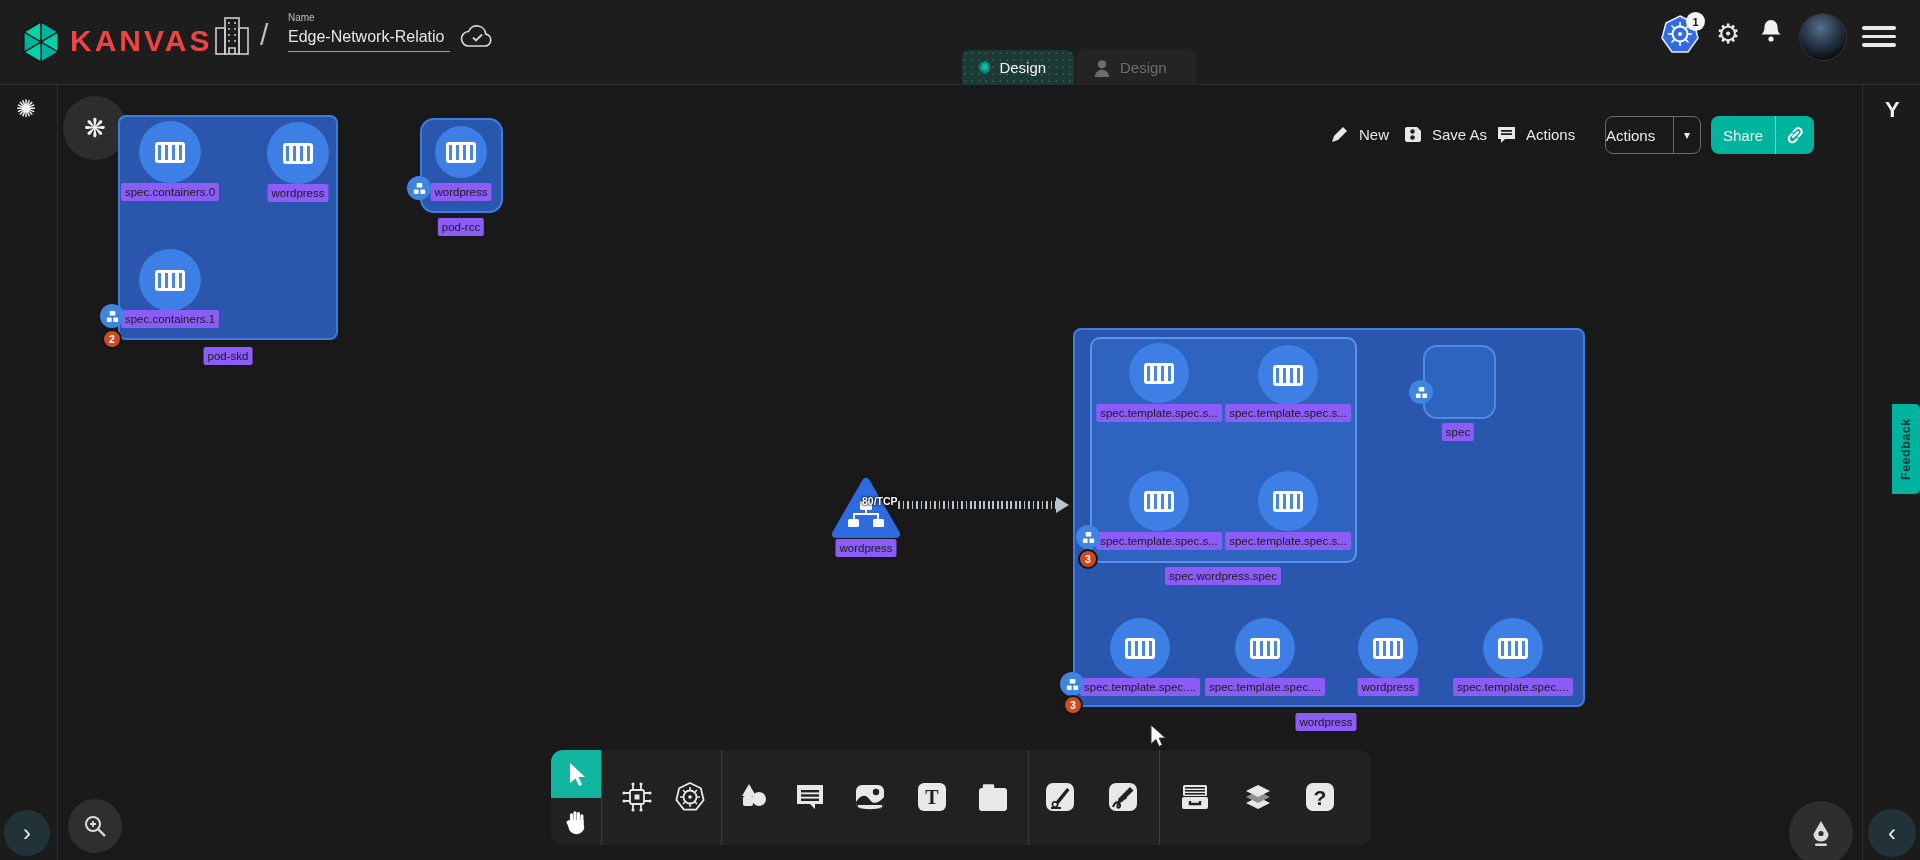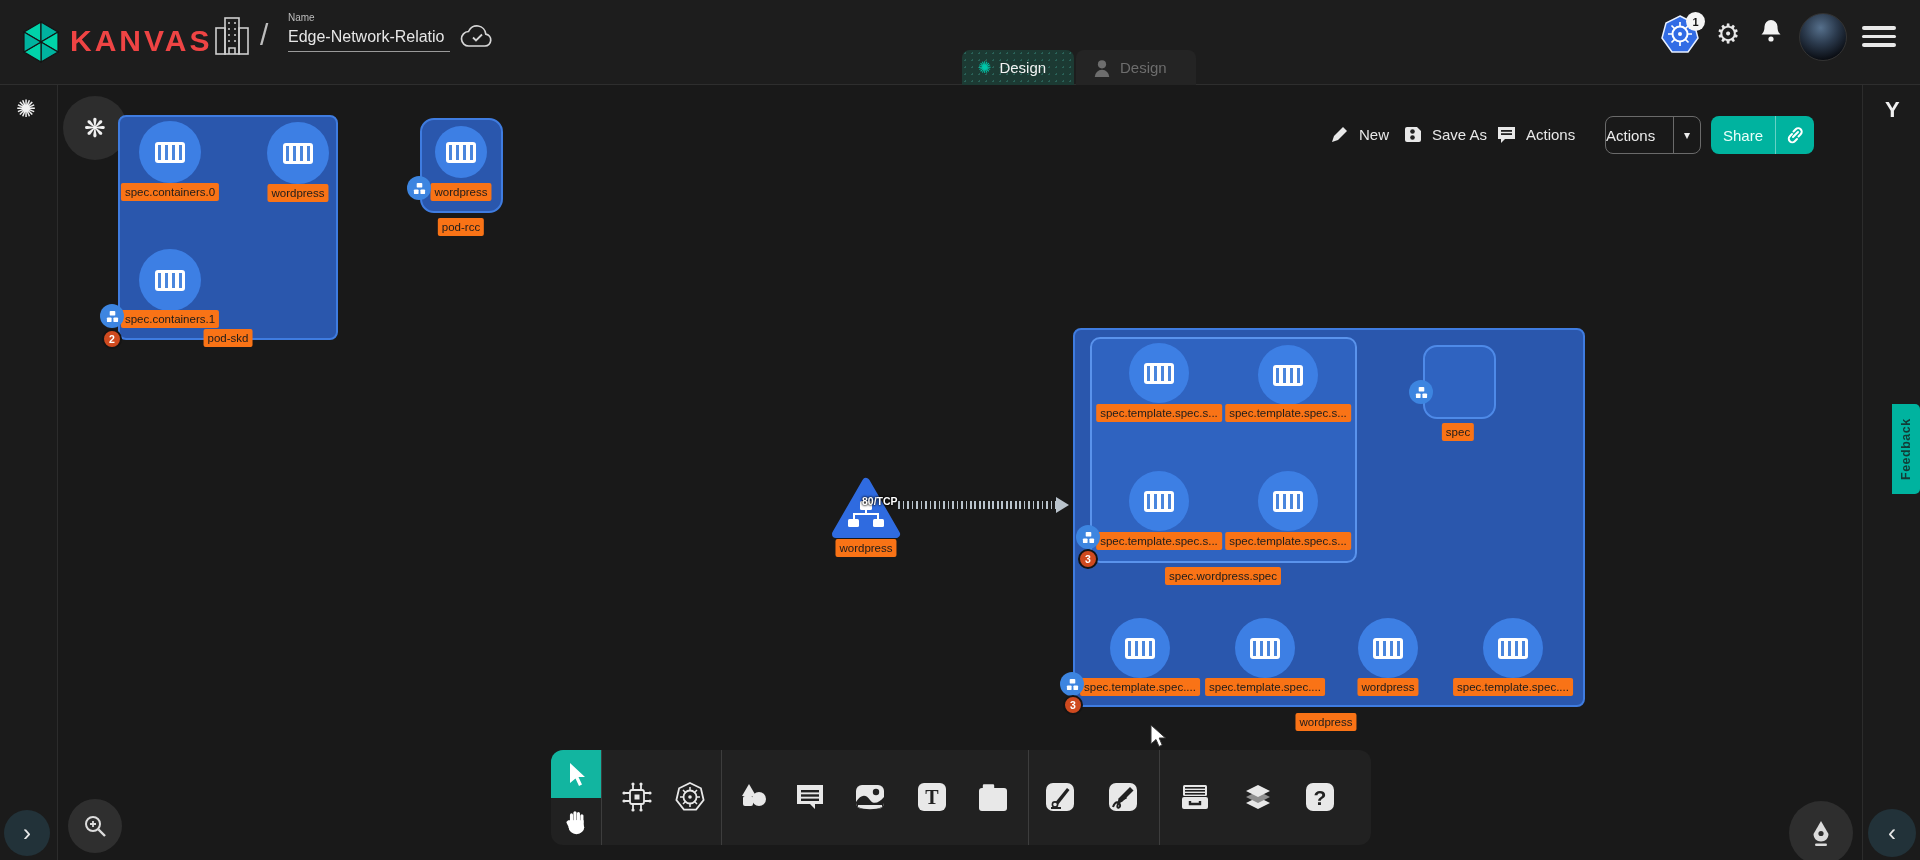--- a/index.html
+++ b/index.html
@@ -50,21 +50,21 @@
   .share-btn .lab{flex:1;text-align:center;}
   .share-btn .div{width:1px;height:100%;background:rgba(255,255,255,.4);}
 
   
   .grp{position:absolute;border:2px solid #3f7ce0;background:#2a57ad;border-radius:8px;box-sizing:border-box;}
   .grp-inner{background:#2f63c0;border-color:#5a93ec;border-radius:10px;}
   .cnode{position:absolute;border-radius:50%;background:#3d7fe4;display:flex;align-items:center;justify-content:center;}
   .s62{width:62px;height:62px;} .s60{width:60px;height:60px;} .s52{width:52px;height:52px;}
   .crate{position:relative;width:30px;height:21px;background:#fff;border-radius:3px;}
   .crate::after{content:"";position:absolute;inset:3px;background:repeating-linear-gradient(90deg,#4a86dd 0 3px,transparent 3px 7px);}
-  .chip{position:absolute;transform:translateX(-50%);background:#f97316;color:#1c1c1c;font-size:11.5px;
+  .chip{position:absolute;transform:translateX(-50%);background:#8b5cf6;color:#1c1c1c;font-size:11.5px;
     padding:2px 4px;border-radius:2px;white-space:nowrap;line-height:1.25;}
   .bdg{position:absolute;width:24px;height:24px;border-radius:50%;background:#3d85e0;display:flex;align-items:center;justify-content:center;}
   .obdg{position:absolute;width:20px;height:20px;border-radius:50%;background:#cf4a1f;border:2px solid #141414;box-sizing:border-box;
     color:#fff;font-size:10.5px;font-weight:bold;display:flex;align-items:center;justify-content:center;}
   .spec-node{position:absolute;left:1423px;top:345px;width:73px;height:74px;border-radius:14px;background:#2f63c0;
     border:2.5px solid #4e8ae8;box-sizing:border-box;}
   .edge{position:absolute;left:898px;top:501px;width:160px;height:8px;
     background:repeating-linear-gradient(90deg,#b9c3cc 0 1.5px,transparent 1.5px 4.5px);}
   .edge-arrow{position:absolute;left:1056px;top:497px;width:0;height:0;
     border-top:8px solid transparent;border-bottom:8px solid transparent;border-left:13px solid #b9c3cc;}
@@ -238,21 +238,21 @@
   <div class="chip" style="left:298px;top:184px">wordpress</div>
   <div class="chip" style="left:170px;top:310px">spec.containers.1</div>
   <div class="bdg" style="left:100px;top:304px">
     <svg width="13" height="13" viewBox="0 0 14 14">
         <rect x="4" y="1" width="6" height="5" rx="1" fill="#fff"></rect>
         <rect x="1" y="8" width="5" height="5" rx="1" fill="#fff"></rect>
         <rect x="8" y="8" width="5" height="5" rx="1" fill="#fff"></rect>
       </svg>
   </div>
   <div class="obdg" style="left:102px;top:329px">2</div>
-  <div class="chip" style="left:228px;top:329px">pod-skd</div>
+  <div class="chip" style="left:228px;top:347px">pod-skd</div>
 
   <div class="grp" style="left:420px;top:118px;width:83px;height:95px;border-radius:14px;"></div>
   <div class="cnode s52" style="left:435px;top:126px">
       <div class="crate"></div>
     </div>
   <div class="chip" style="left:461px;top:183px">wordpress</div>
   <div class="bdg" style="left:407px;top:176px">
     <svg width="13" height="13" viewBox="0 0 14 14">
         <rect x="4" y="1" width="6" height="5" rx="1" fill="#fff"></rect>
         <rect x="1" y="8" width="5" height="5" rx="1" fill="#fff"></rect>

